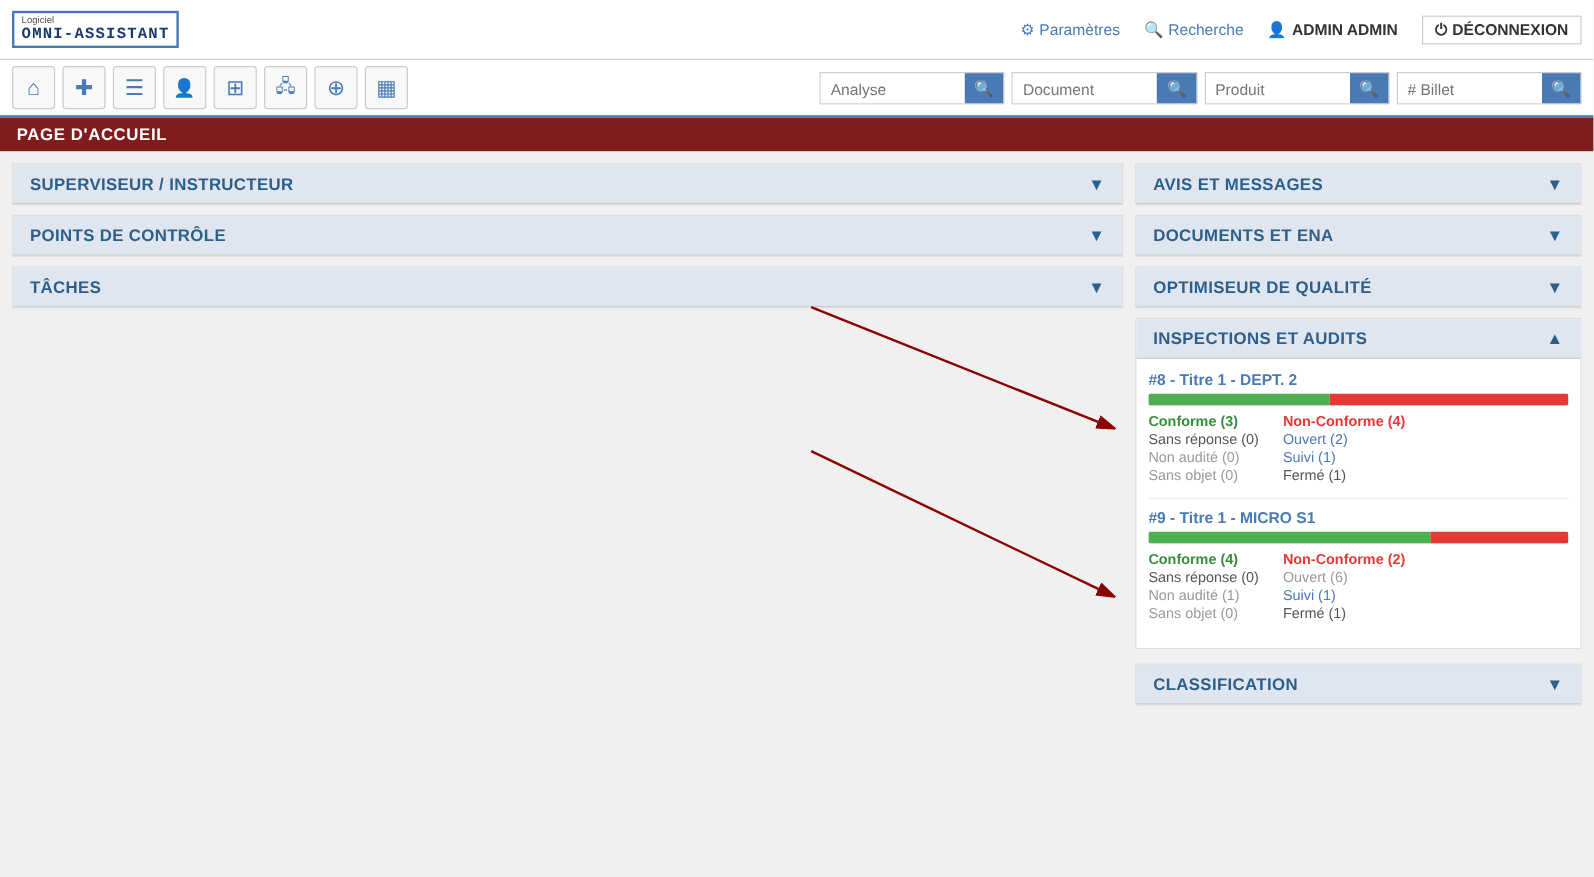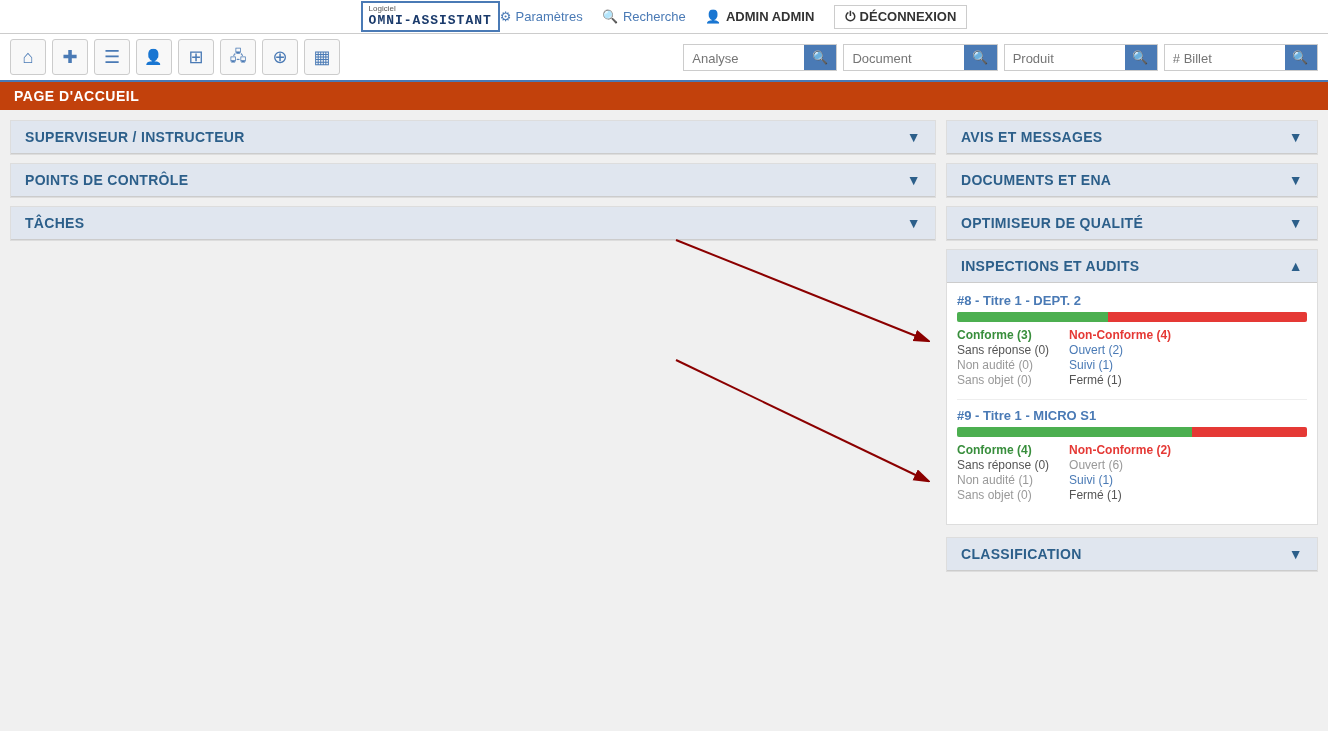--- a/index.html
+++ b/index.html
@@ -4,23 +4,23 @@
   <style>
     * { box-sizing: border-box; margin: 0; padding: 0; }
     body { font-family: Arial, sans-serif; font-size: 13px; background: #f0f0f0; color: #333; }
 
     
     .top-bar {
       background: #fff;
       border-bottom: 1px solid #ccc;
       display: flex;
       align-items: center;
-      justify-content: center;
+      justify-content: space-between;
       padding: 4px 10px;
-      height: 34px;
+      height: 50px;
     }
     .logo-box {
       border: 2px solid #4a7ab5;
       padding: 2px 6px;
       display: flex;
       flex-direction: column;
       line-height: 1.1;
     }
     .logo-small { font-size: 8px; color: #555; }
     .logo-main { font-size: 13px; font-weight: bold; color: #1a3a6b; letter-spacing: 1px; font-family: Liberation Mono, monospace; }
@@ -63,21 +63,21 @@
     .search-input-wrap { display: flex; align-items: flex-end; border: 1px solid #ccc; background: #fff; }
     .search-input-wrap input {
       border: none; outline: none; padding: 4px 8px; font-size: 13px; width: 120px; color: #999;
     }
     .search-btn {
       background: #4a7ab5; border: none; padding: 5px 8px; cursor: pointer; color: #fff; font-size: 13px;
     }
 
     
     .page-title-bar {
-      background: #c2410c;
+      background: #7f1d1d;
       color: #fff;
       font-size: 14px;
       font-weight: bold;
       padding: 6px 14px;
       letter-spacing: 0.5px;
     }
 
     
     .main-content {
       display: flex;

